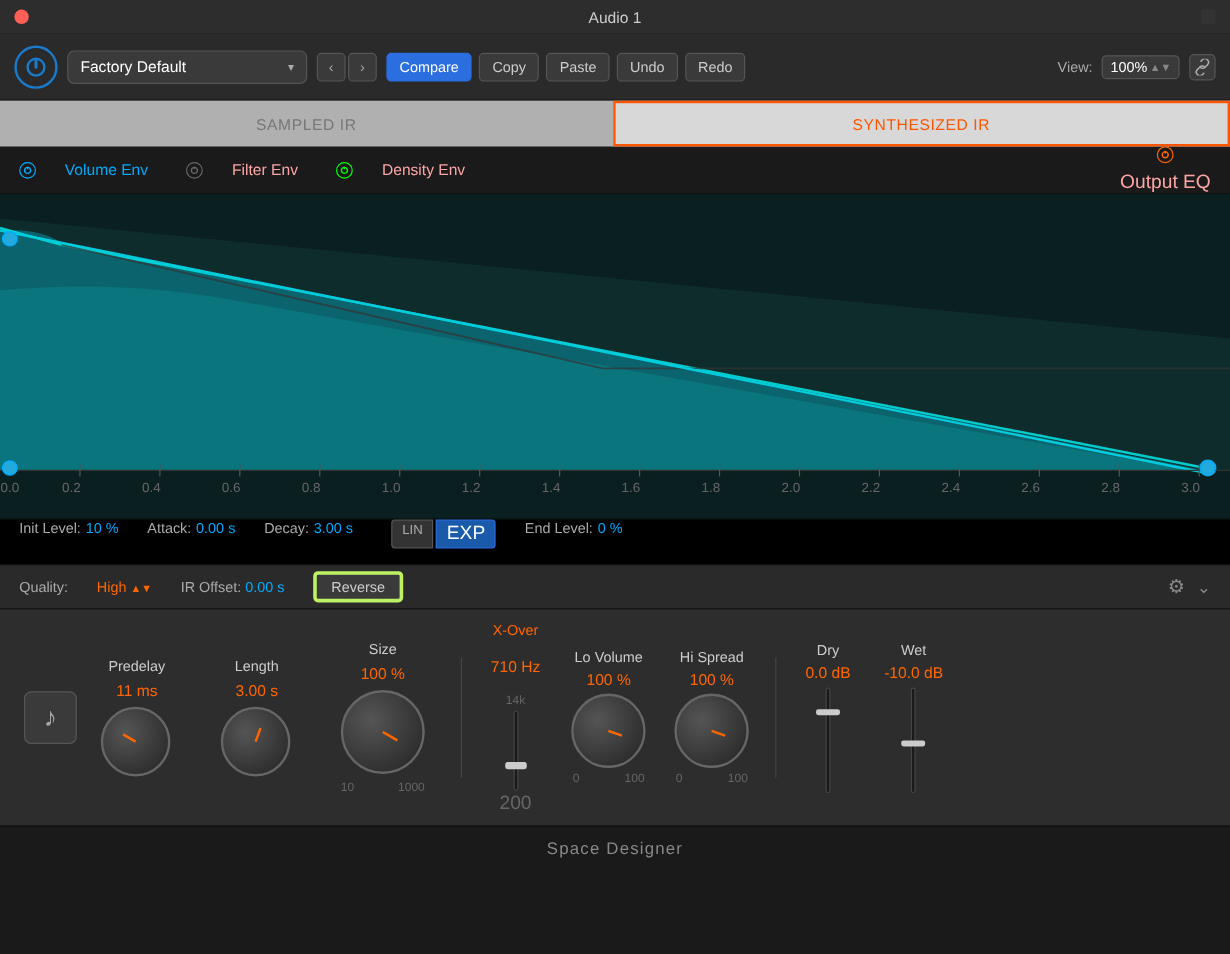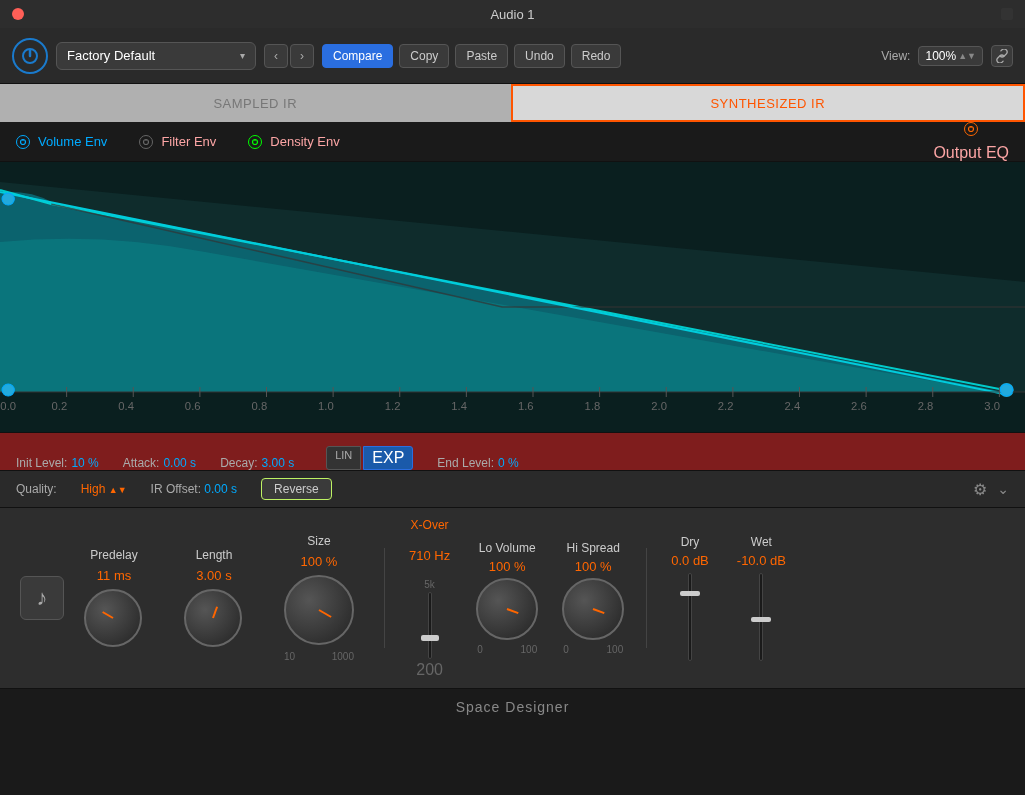--- a/index.html
+++ b/index.html
@@ -188,21 +188,21 @@
       height: 40px;
       display: flex;
       align-items: center;
       padding: 0 16px;
       gap: 32px;
       border-bottom: 1px solid #111;
     }
     .env-tab {
       display: flex;
       align-items: center;
-      gap: 8px;
+      gap: 24px;
       cursor: pointer;
       font-size: 13px;
     }
     .env-power {
       width: 14px;
       height: 14px;
       border-radius: 50%;
       border: 1.5px solid;
       display: flex;
       align-items: center;
@@ -233,24 +233,24 @@
       overflow: hidden;
     }
 
     .env-canvas {
       width: 100%;
       height: 100%;
     }
 
     
     .env-bottom {
-      background: #7f1d1d;
+      background: #000000;
       height: 38px;
       display: flex;
-      align-items: flex-end;
+      align-items: flex-start;
       padding: 0 16px;
       gap: 24px;
       border-top: 1px solid #111;
     }
     .env-param {
       font-size: 12px;
       color: #aaa;
       display: flex;
       gap: 4px;
       align-items: center;
@@ -290,21 +290,21 @@
       gap: 24px;
       border-top: 1px solid #111;
       border-bottom: 1px solid #111;
     }
     .quality-label { font-size: 12px; color: #aaa; }
     .quality-val { color: #ff6600; font-size: 12px; cursor: pointer; }
     .ir-offset-label { font-size: 12px; color: #aaa; }
     .ir-offset-val { color: #0af; font-size: 12px; }
     .reverse-btn {
       background: #3a3a3a;
-      border: 1px solid #bef264;
+      border: 3px solid #bef264;
       border-radius: 4px;
       padding: 3px 12px;
       color: #ccc;
       font-size: 12px;
       cursor: pointer;
     }
     .quality-right {
       margin-left: auto;
       display: flex;
       align-items: center;
@@ -710,21 +710,21 @@
       <span>1000</span>
     </div>
   </div>
 
   <div class="vert-divider"></div>
 
   <div class="xover-group">
     <span class="xover-label">X-Over</span>
     <span class="xover-val">710 Hz</span>
     <div class="vslider-container">
-      <span class="vslider-top-label">5k</span>
+      <span class="vslider-top-label">14k</span>
       <div class="vslider-track" style="height:80px; width:4px; background:#1a1a1a; border:1px solid #444; border-radius:2px; position:relative;">
         <div class="vslider-thumb" style="top:65%; transform:translateX(-50%); left:50%;"></div>
       </div>
       <span class="vslider-bottom-label">200</span>
     </div>
   </div>
 
   <div class="spread-group">
     <span class="spread-label">Lo Volume</span>
     <span class="spread-val">100 %</span>

